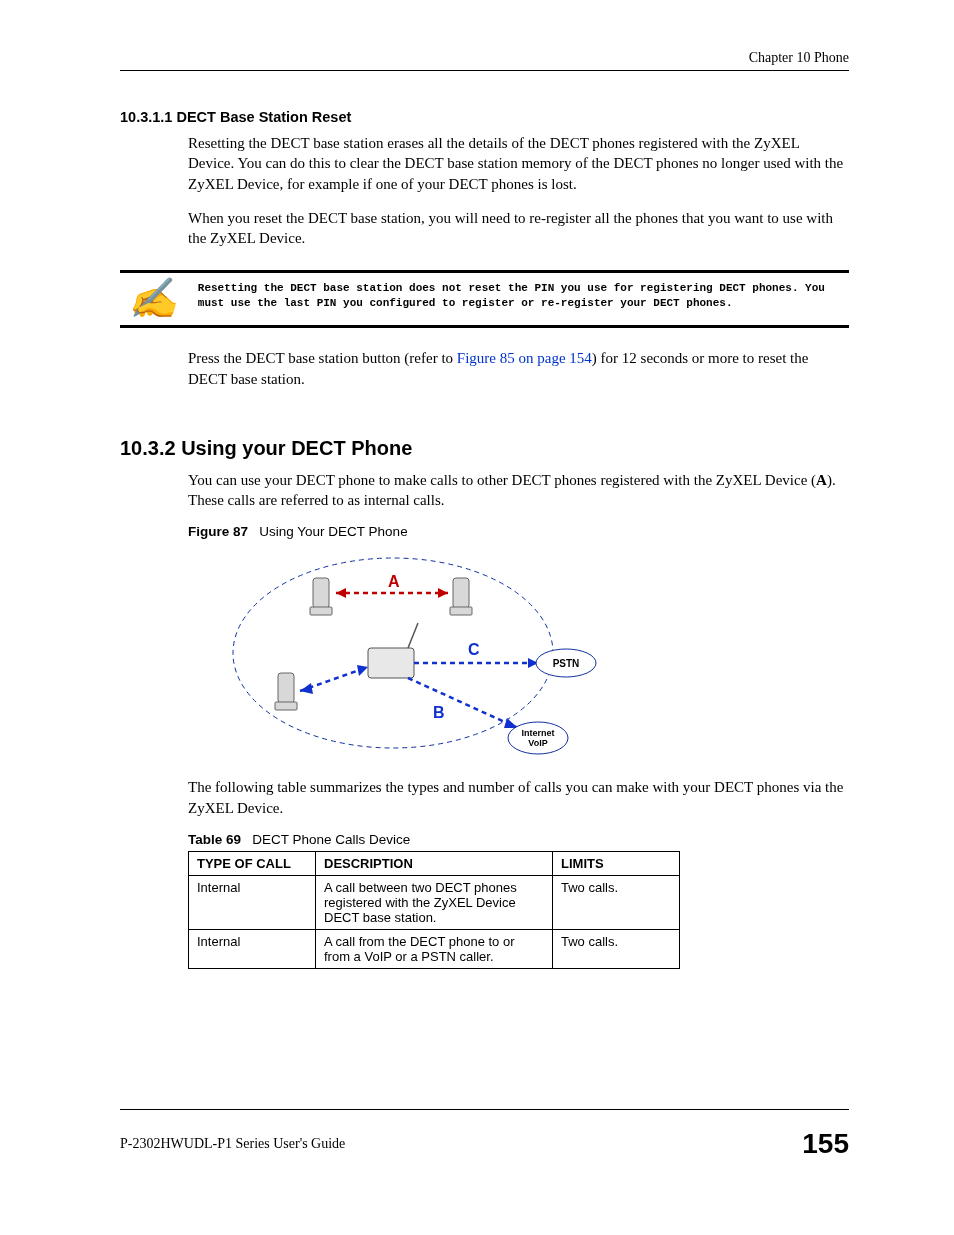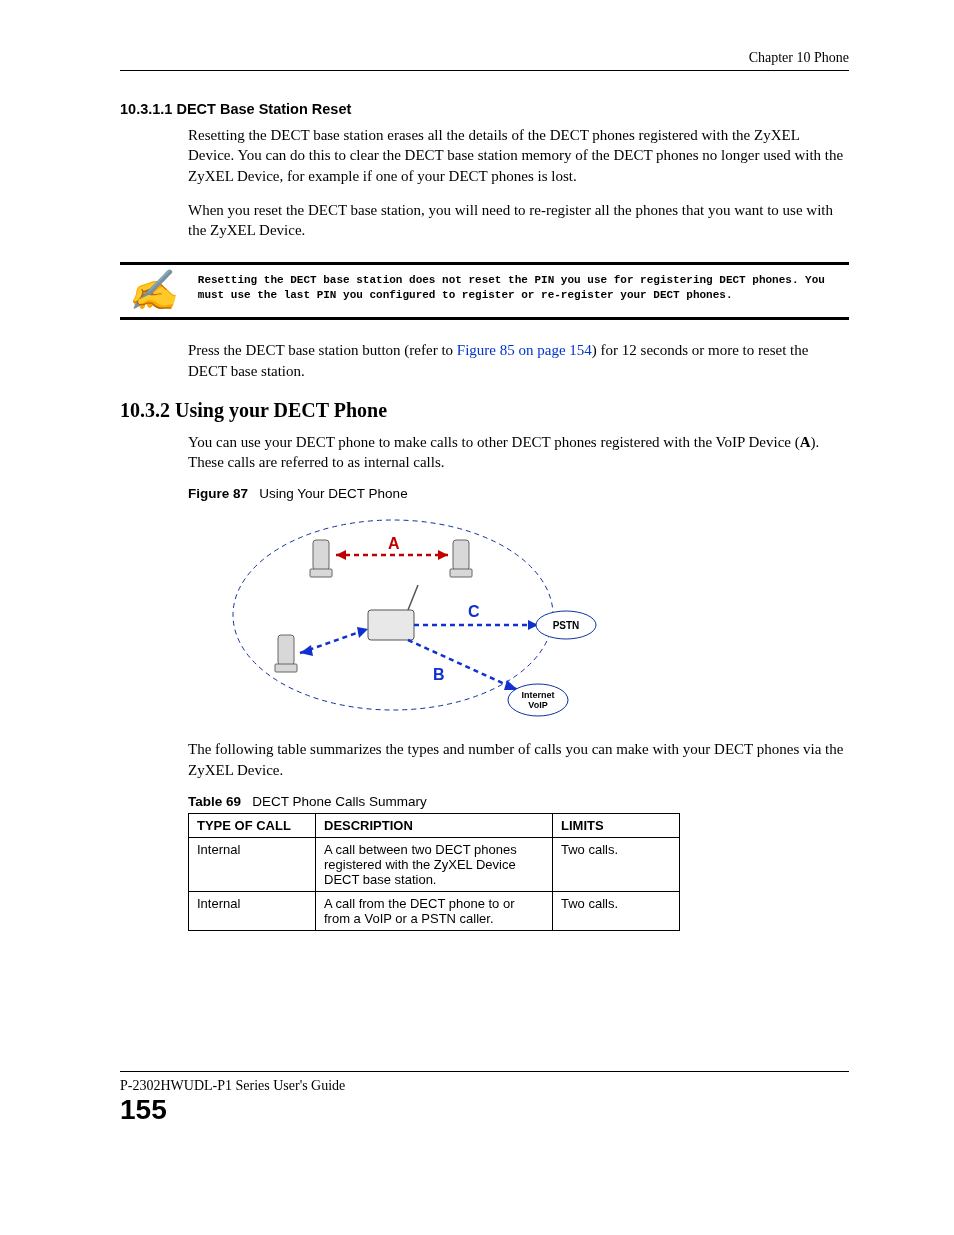--- a/index.html
+++ b/index.html
@@ -13,21 +13,21 @@
     }
     .page {
       padding: 50px 105px 30px 120px;
       box-sizing: border-box;
     }
     .topbar {
       border-bottom: 1.5px solid #000;
       text-align: right;
       font-size: 14px;
       padding-bottom: 4px;
-      margin-bottom: 30px;
+      margin-bottom: 38px;
     }
     .h-sub {
       font-family: Arial, Helvetica, sans-serif;
       font-weight: bold;
       font-size: 14.5px;
       margin-top: 0;
       margin-bottom: 8px;
     }
     .body-indent {
       margin-left: 68px;
@@ -56,24 +56,24 @@
       font-family: Liberation Mono, monospace;
       font-weight: bold;
       font-size: 11px;
       line-height: 1.35;
       flex: 1;
     }
     .link {
       color: #0033cc;
     }
     .h2 {
-      font-family: Liberation Serif, serif;
+      font-family: Liberation Sans, sans-serif;
       font-weight: bold;
       font-size: 20px;
-      margin-top: 18px;
+      margin-top: 48px;
       margin-bottom: 10px;
     }
     .fig-title, .table-title {
       font-family: Arial, Helvetica, sans-serif;
       font-size: 13.5px;
       margin: 14px 0 4px 0;
     }
     .fig-title b, .table-title b {
       font-weight: bold;
     }
@@ -98,23 +98,22 @@
     }
     .table69 th {
       font-weight: bold;
       padding-left: 8px;
     }
     .footer {
       margin-top: 140px;
       border-top: 1.5px solid #000;
       display: flex;
       justify-content: space-between;
-      align-items: flex-start;
-      padding-top: 6px;
-      flex-direction: column;
+      align-items: center;
+      padding-top: 18px;
     }
     .footer-left {
       font-size: 14px;
     }
     .footer-right {
       font-family: Arial, Helvetica, sans-serif;
       font-size: 28px;
       font-weight: bold;
     }
   </style>
@@ -139,21 +138,21 @@
 
   <div class="body-indent">
     <p class="para">
       <span>Press the DECT base station button (refer to </span><span class="link">Figure 85 on page 154</span><span>) for 12 seconds or more to reset the DECT base station.</span>
     </p>
   </div>
 
   <div class="h2">10.3.2  Using your DECT Phone</div>
   <div class="body-indent">
     <p class="para">
-      <span>You can use your DECT phone to make calls to other DECT phones registered with the VoIP Device (</span><b>A</b><span>). These calls are referred to as internal calls.</span>
+      <span>You can use your DECT phone to make calls to other DECT phones registered with the ZyXEL Device (</span><b>A</b><span>). These calls are referred to as internal calls.</span>
     </p>
 
     <div class="fig-title">
       <b>Figure 87</b>&nbsp;&nbsp;&nbsp;<span>Using Your DECT Phone</span>
     </div>
 
     <div class="diagram-wrap">
       <svg class="diagram" viewBox="0 0 400 220">
 
         <ellipse cx="175" cy="110" rx="160" ry="95" fill="none" stroke="#1030a0" stroke-width="1" stroke-dasharray="5,4"></ellipse>
@@ -202,21 +201,21 @@
           <ellipse cx="320" cy="195" rx="30" ry="16" fill="#fff" stroke="#1030a0"></ellipse>
           <text x="320" y="193" font-family="Arial" font-size="9" font-weight="bold" text-anchor="middle">Internet</text>
           <text x="320" y="203" font-family="Arial" font-size="9" font-weight="bold" text-anchor="middle">VoIP</text>
         </g>
       </svg>
     </div>
 
     <p class="para">The following table summarizes the types and number of calls you can make with your DECT phones via the ZyXEL Device.</p>
 
     <div class="table-title">
-      <b>Table 69</b>&nbsp;&nbsp;&nbsp;<span>DECT Phone Calls Summary</span>
+      <b>Table 69</b>&nbsp;&nbsp;&nbsp;<span>DECT Phone Calls Device</span>
     </div>
     <table class="table69">
       <tbody>
           <tr>
         <th style="width:110px">TYPE OF CALL</th>
         <th style="width:220px">DESCRIPTION</th>
         <th style="width:110px">LIMITS</th>
       </tr>
       <tr>
         <td>Internal</td>

